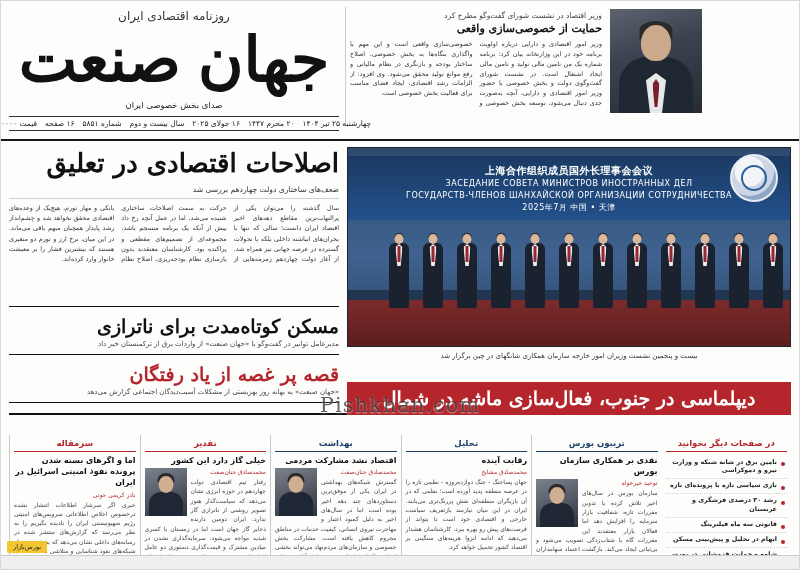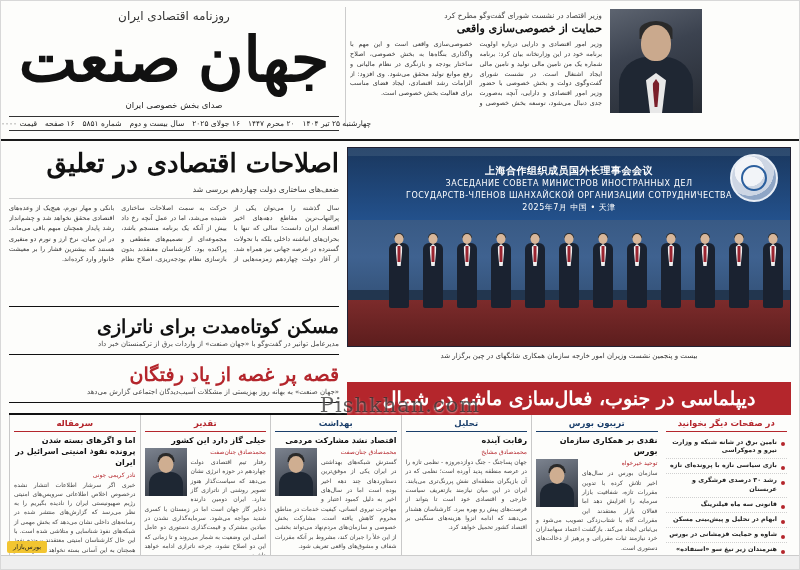--- a/index.html
+++ b/index.html
@@ -302,20 +302,21 @@
     flex-direction: row-reverse;
     border-top: 2px solid #111;
     margin: 4px 8px 0 8px;
     height: 148px;
   }
   .bcol {
     flex: 1;
     border-left: 1px solid #c9c9c9;
     padding: 0 4px;
     overflow: hidden;
+    margin-top: 20px;
   }
   .bcol:last-child { border-left: none; }
   .bcol-head {
     text-align: center;
     font-size: 8.5px;
     font-weight: bold;
     color: #b4262c;
     padding: 3px 0 3px 0;
     border-bottom: 1px solid #b4262c;
     margin-bottom: 3px;

